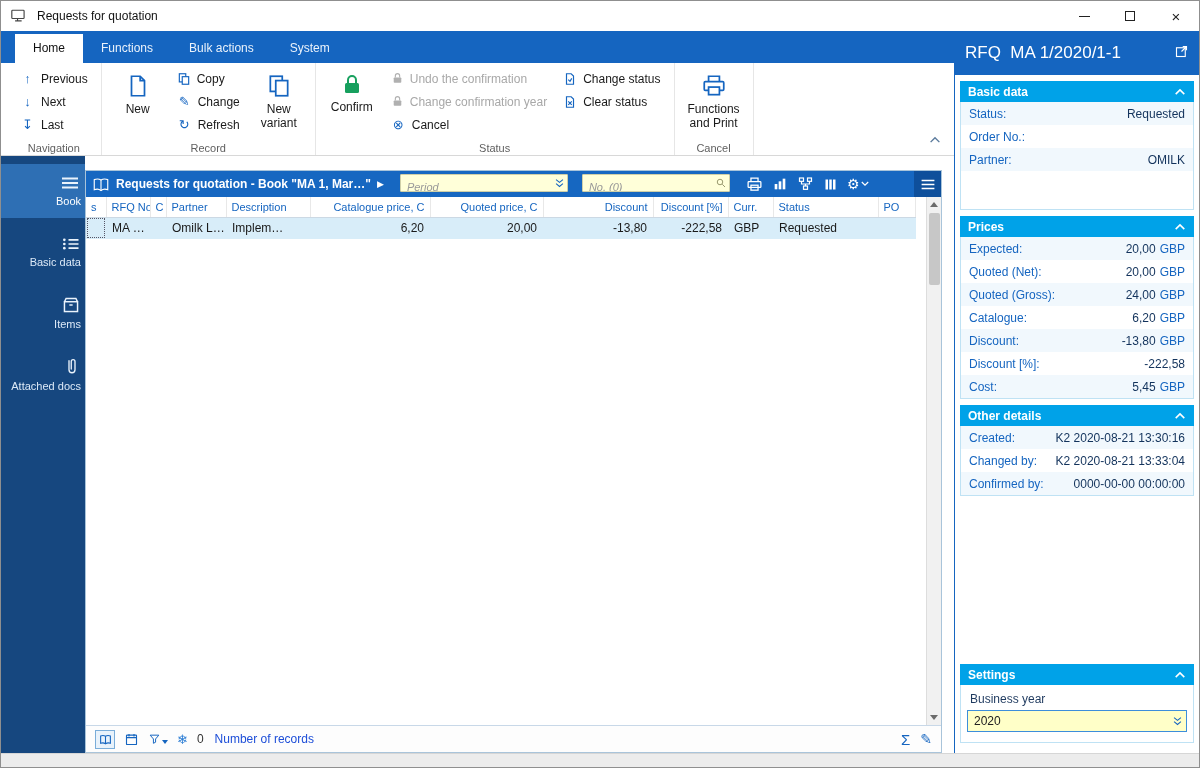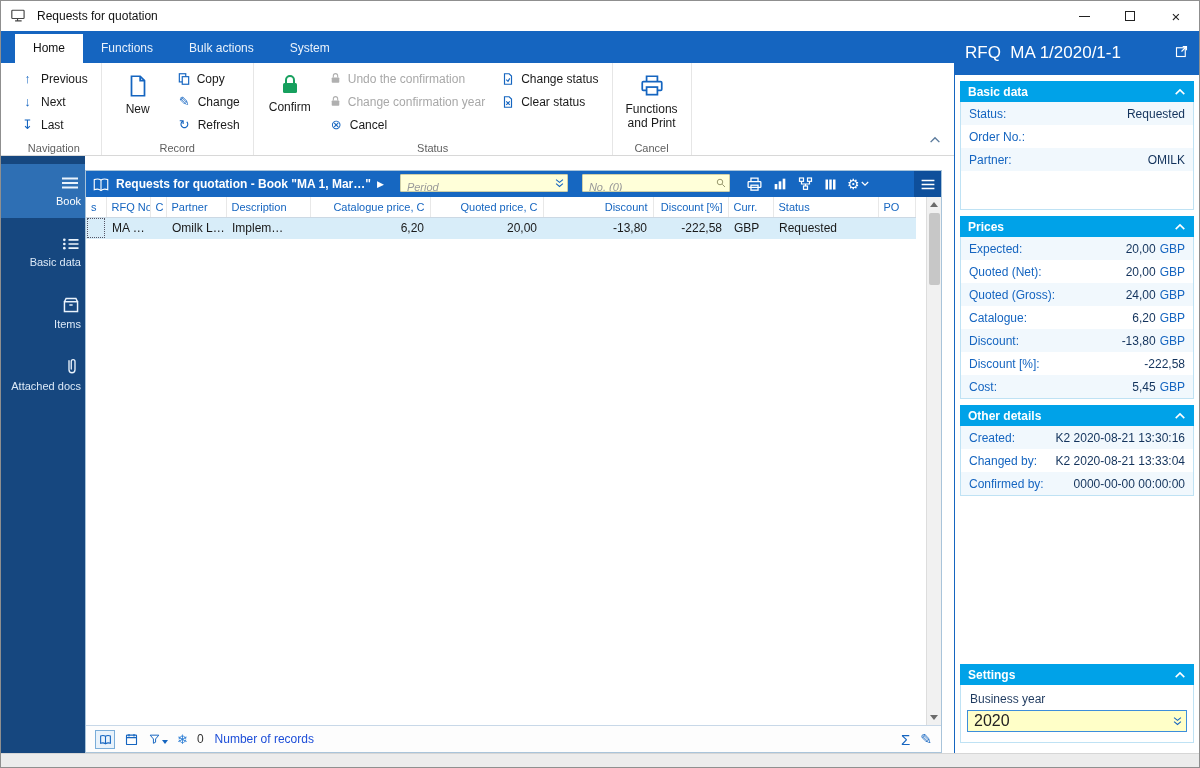--- a/index.html
+++ b/index.html
@@ -116,21 +116,21 @@
   .p-row:nth-child(odd) { background:#f1f8fd; }
   .p-label { color:#1565c0; white-space:nowrap; }
   .p-value { color:#13335c; text-align:right; white-space:nowrap; }
   .p-unit { color:#1565c0; margin-left:4px; }
   .p-unit:empty { margin-left:0; }
   .panel-spacer { flex:1; }
 
   .settings-body { border:1px solid #bfe2f4; border-top:none; background:#fff; padding:5px 6px 10px; }
   .settings-label { color:#1f3a5f; font-size:12px; margin:2px 0 4px 3px; }
   .year-wrap { position:relative; }
-  .year-wrap input { width:100%; height:22px; background:#ffffc8; border:1px solid #3d8edb; font-family:"Liberation Sans",sans-serif; font-size:16px; color:#222; padding:0 20px 0 6px; }
+  .year-wrap input { width:100%; height:22px; background:#ffffc8; border:1px solid #3d8edb; font-family:"Liberation Sans",sans-serif; font-size:12px; color:#222; padding:0 20px 0 6px; }
   .year-wrap .suffix { position:absolute; right:4px; top:5px; }
 
   .bottom-strip { height:14px; background:#ececec; flex:0 0 auto; border-top:1px solid #d6d6d6; }
 </style>
 </head>
 <body>
 
 <div class="window">
 
   <div class="titlebar">
@@ -199,20 +199,27 @@
               <span>Copy</span>
             </div>
             <div class="rsmall">
               <span class="ric">✎</span>
               <span>Change</span>
             </div>
             <div class="rsmall">
               <span class="ric">↻</span>
               <span>Refresh</span>
             </div>
+          </div>
+          <div class="rbig">
+            <svg class="ic blue" width="26" height="26" viewBox="0 0 24 24">
+                <rect x="4" y="3" width="11" height="14" fill="none" stroke="currentColor" stroke-width="1.6"></rect>
+                <rect x="9" y="7" width="11" height="14" fill="#fff" stroke="currentColor" stroke-width="1.6"></rect>
+              </svg>
+            <span>New variant</span>
           </div>
           <div class="rgroup-label">Record</div>
         </div>
 
         <div class="rgroup">
           <div class="rbig">
             <svg class="ic green" width="24" height="24" viewBox="0 0 24 24">
                 <rect x="5" y="10" width="14" height="10" rx="1.5" fill="currentColor"></rect>
                 <path d="M8 10V7a4 4 0 0 1 8 0v3" fill="none" stroke="currentColor" stroke-width="2"></path>
               </svg>

